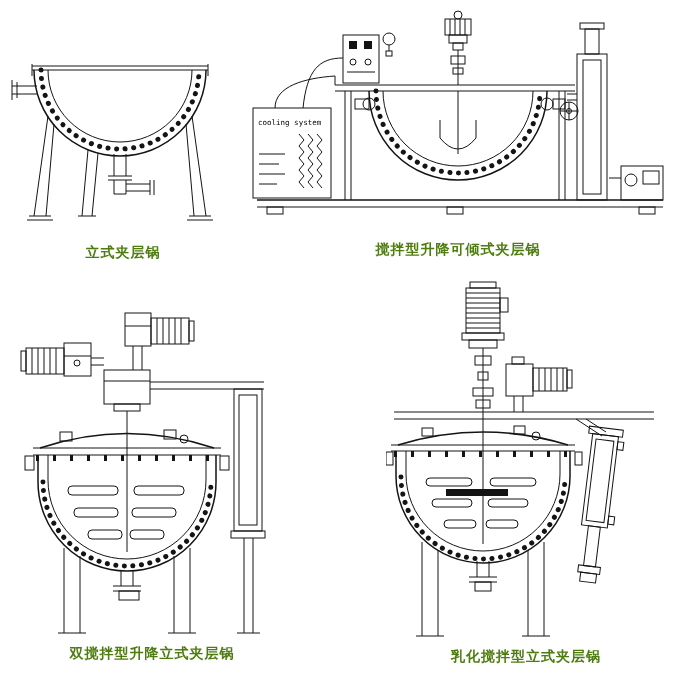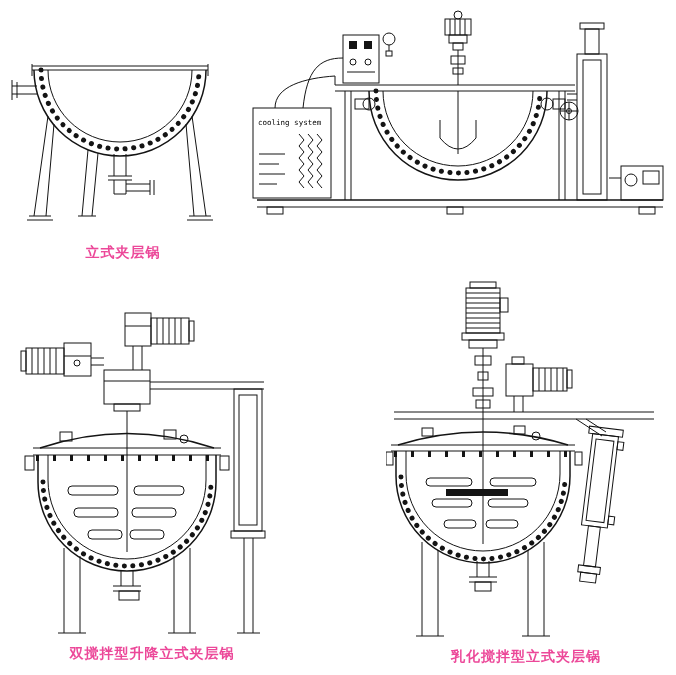--- a/index.html
+++ b/index.html
@@ -8,21 +8,21 @@
     width:676px;height:675px;
     background:#ffffff;
     overflow:hidden;
     font-family:"Liberation Sans", sans-serif;
   }
   .fig{position:absolute;}
   .caption{
     text-align:center;
     font-weight:bold;
     font-size:14px;
-    color:#ec4899;
+    color:#4d7c0f;
     letter-spacing:1px;
     margin-top:3px;
     font-family:Liberation Serif, serif;
   }
   svg{display:block;}
   svg .ln{stroke:#141414;fill:none;stroke-width:1;}
   svg .thk{stroke:#141414;fill:none;stroke-width:1.5;}
   svg .dots{stroke:#141414;fill:none;stroke-width:5;stroke-dasharray:0.1 8.5;stroke-linecap:round;}
   svg .lugs{stroke:#141414;fill:none;stroke-width:6;stroke-dasharray:3 14;}
   svg .blk{fill:#141414;stroke:none;}
@@ -162,20 +162,21 @@
         <line class="ln" x1="324" y1="86" x2="334" y2="86"></line>
         <line class="ln" x1="324" y1="92" x2="334" y2="92"></line>
       </g>
       <g>
         <rect class="ln" x="378" y="158" width="42" height="34"></rect>
         <circle class="ln" cx="388" cy="172" r="6"></circle>
         <rect class="ln" x="400" y="163" width="16" height="13"></rect>
         <line class="ln" x1="378" y1="170" x2="366" y2="170"></line>
       </g>
     </svg>
+    <div class="caption">搅拌型升降可倾式夹层锅</div>
   </div>
 
   <div class="fig" style="left:386px;top:280px;width:280px;">
     <svg width="280" height="365" viewBox="0 0 280 365">
       <g>
         <rect class="ln" x="84" y="2" width="26" height="6"></rect>
         <rect class="ln" x="80" y="8" width="34" height="45"></rect>
         <line class="ln" x1="80" y1="13" x2="114" y2="13"></line>
         <line class="ln" x1="80" y1="18" x2="114" y2="18"></line>
         <line class="ln" x1="80" y1="23" x2="114" y2="23"></line>

